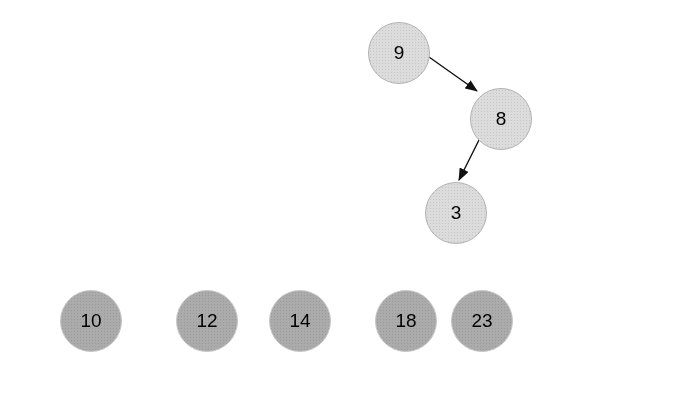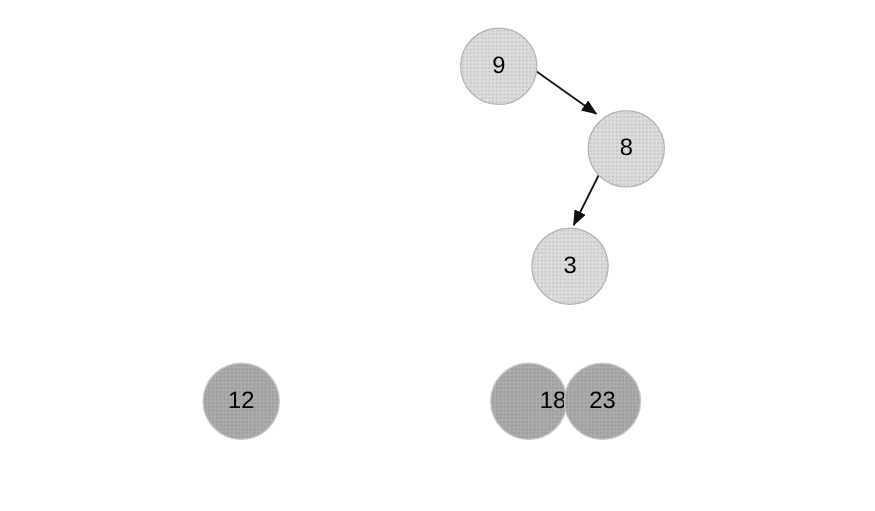--- a/index.html
+++ b/index.html
@@ -55,23 +55,23 @@
   .array-node {
     background-color: var(--array-node-fill);
     background-image: radial-gradient(var(--array-node-dot) 0.8px, rgba(0,0,0,0) 0.8px);
     background-size: 3px 3px;
     border: 1.5px solid var(--array-node-border);
   }
   .pos-t9  { left: 368px; top: 22px; }
   .pos-t8  { left: 470px; top: 88px; }
   .pos-t3  { left: 425px; top: 182px; }
   .pos-a0  { left: 60px;  top: 290px; }
-  .pos-a1  { left: 162px; top: 290px; text-align: center; }
+  .pos-a1  { left: 176px; top: 290px; text-align: center; }
   .pos-a2  { left: 269px; top: 290px; }
-  .pos-a3  { left: 392px; top: 290px; justify-content: flex-end; }
+  .pos-a3  { left: 375px; top: 290px; }
   .pos-a4  { left: 451px; top: 290px; }
 </style>
 </head>
 <body>
 
 <div class="canvas">
 
   <svg class="edges-layer" viewBox="0 0 700 409" xmlns="http://www.w3.org/2000/svg" aria-hidden="true">
     <defs>
       <marker id="arrowhead" markerUnits="userSpaceOnUse" markerWidth="13" markerHeight="10" refX="11.5" refY="5" orient="auto">
@@ -85,22 +85,28 @@
   <div class="node tree-node pos-t9">
     <span>9</span>
   </div>
   <div class="node tree-node pos-t8">
     <span>8</span>
   </div>
   <div class="node tree-node pos-t3">
     <span>3</span>
   </div>
 
+  <div class="node array-node pos-a0">
+    <span>10</span>
+  </div>
   <div class="node array-node pos-a1">
     <span>12</span>
+  </div>
+  <div class="node array-node pos-a2">
+    <span>14</span>
   </div>
   <div class="node array-node pos-a3">
     <span>18</span>
   </div>
   <div class="node array-node pos-a4">
     <span>23</span>
   </div>
 
 </div>
 

